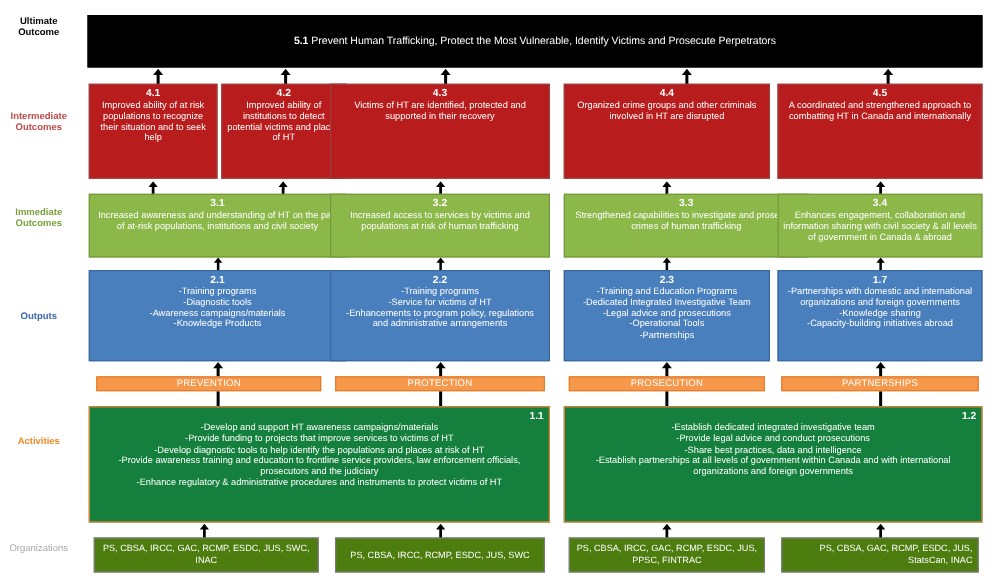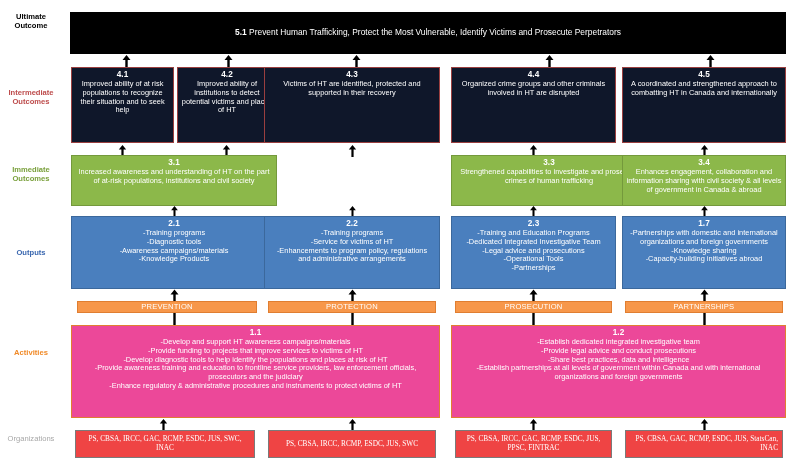--- a/index.html
+++ b/index.html
@@ -42,39 +42,38 @@
 
   .ultimate {
     background: #000000;
     border: 1px solid #000000;
     color: #ffffff;
     justify-content: center;
     font-size: 8.4px;
   }
   .ultimate .inline-num { font-weight: bold; }
 
-  .red    { background: #0f172a; border-color: #9a3f3f; align-items: center; }
+  .red    { background: #b91c1c; border-color: #9a3f3f; align-items: center; }
   .green  { background: #8cb84a; border-color: #74993c; }
   .blue   { background: #4a7fbe; border-color: #3b689c; }
-  .orange { background: #ec4899; border-color: #e07e31; }
+  .orange { background: #15803d; border-color: #e07e31; align-items: flex-end; }
   .pillar {
     background: #f7974a;
     border-color: #e07e31;
     justify-content: center;
     font-size: 7.6px;
     letter-spacing: 0.2px;
     padding: 0;
   }
   .gray {
-    background: #ef4444;
+    background: #4d7c0f;
     border: 1px solid #7a7a7a;
     color: #ffffff;
     justify-content: center;
     font-size: 7.3px;
-    font-family: Liberation Serif, serif;
   }
 
   
   .rowlabel {
     position: absolute;
     width: 58px;
     left: 2px;
     text-align: center;
     font-size: 7.6px;
     font-weight: bold;
@@ -188,20 +187,24 @@
   <div class="arrow" style="left:700px; top:145px;">
     <svg width="9" height="12" viewBox="0 0 9 13">
         <polygon points="4.5,0 8.5,5 5.7,5 5.7,13 3.3,13 3.3,5 0.5,5" fill="#000"></polygon>
       </svg>
   </div>
 
   <div class="box green" style="left:71px; top:155px; width:206px; height:51px; padding-left:6px; padding-right:6px;">
     <span class="num">3.1</span>
     <span class="body">Increased awareness and understanding of HT on the part of at-risk populations, institutions and civil society</span>
   </div>
+  <div class="box green" style="left:264px; top:155px; width:176px; height:51px; padding-left:6px; padding-right:6px;">
+    <span class="num">3.2</span>
+    <span class="body">Increased access to services by victims and populations at risk of human trafficking</span>
+  </div>
   <div class="box green" style="left:451px; top:155px; width:196px; height:51px; padding-left:4px; padding-right:4px;">
     <span class="num">3.3</span>
     <span class="body">Strengthened capabilities to investigate and prosecute crimes of human trafficking</span>
   </div>
   <div class="box green" style="left:622px; top:155px; width:164px; height:51px; padding-left:3px; padding-right:3px;">
     <span class="num">3.4</span>
     <span class="body">Enhances engagement, collaboration and information sharing with civil society &amp; all levels of government in Canada &amp; abroad</span>
   </div>
 
   <div class="arrow" style="left:170px; top:206px;">

